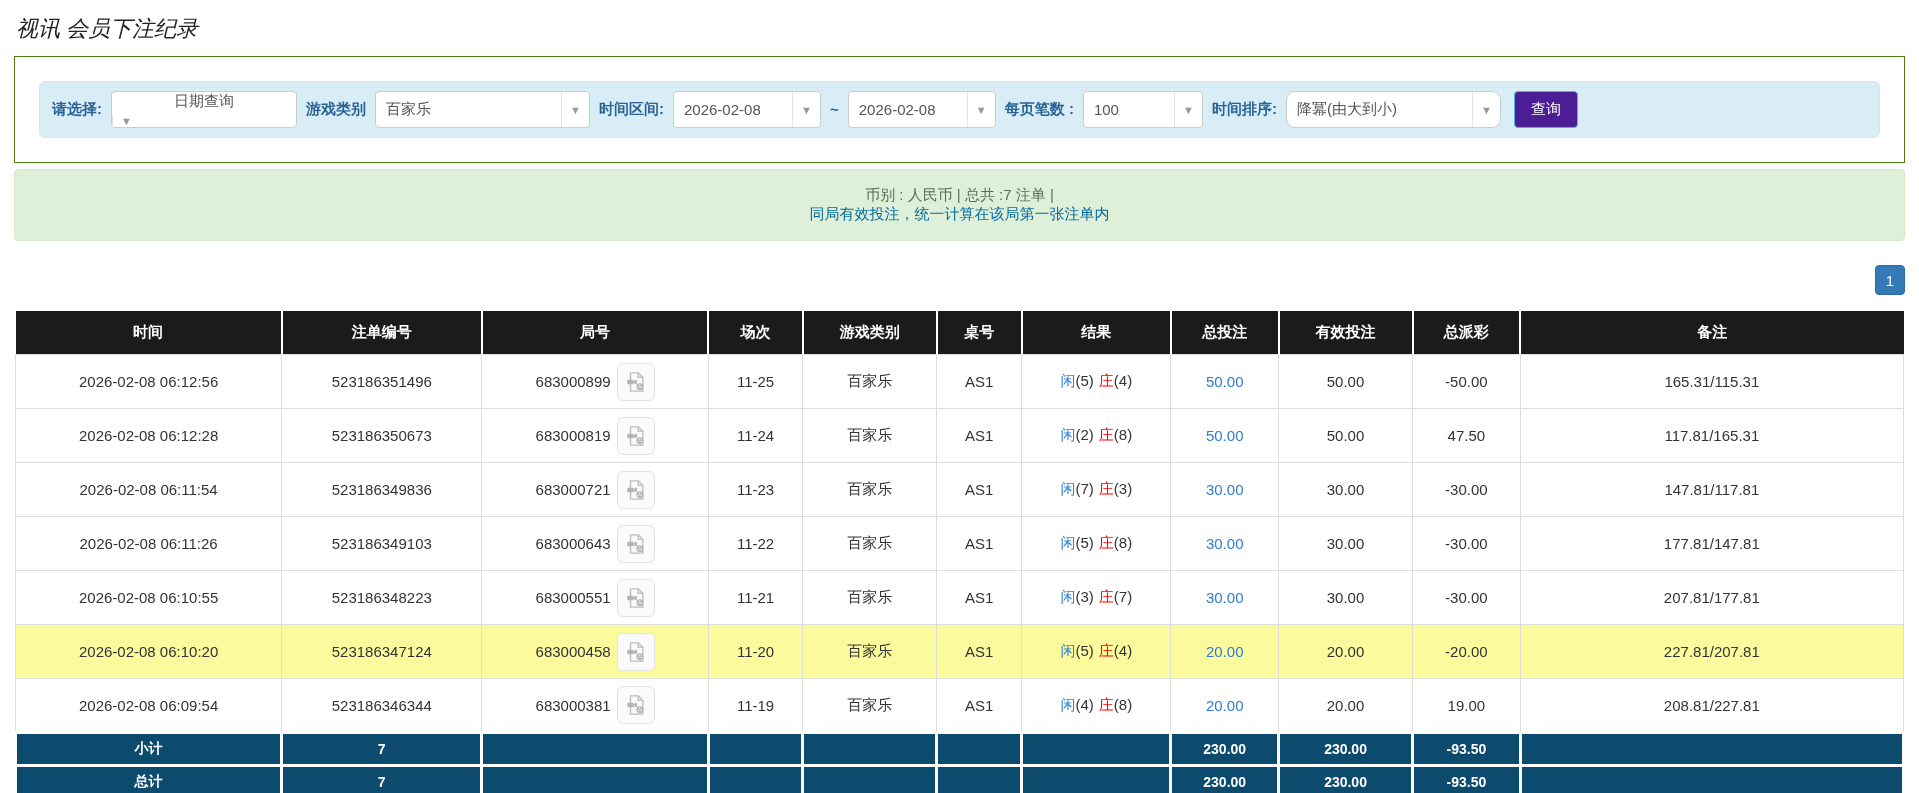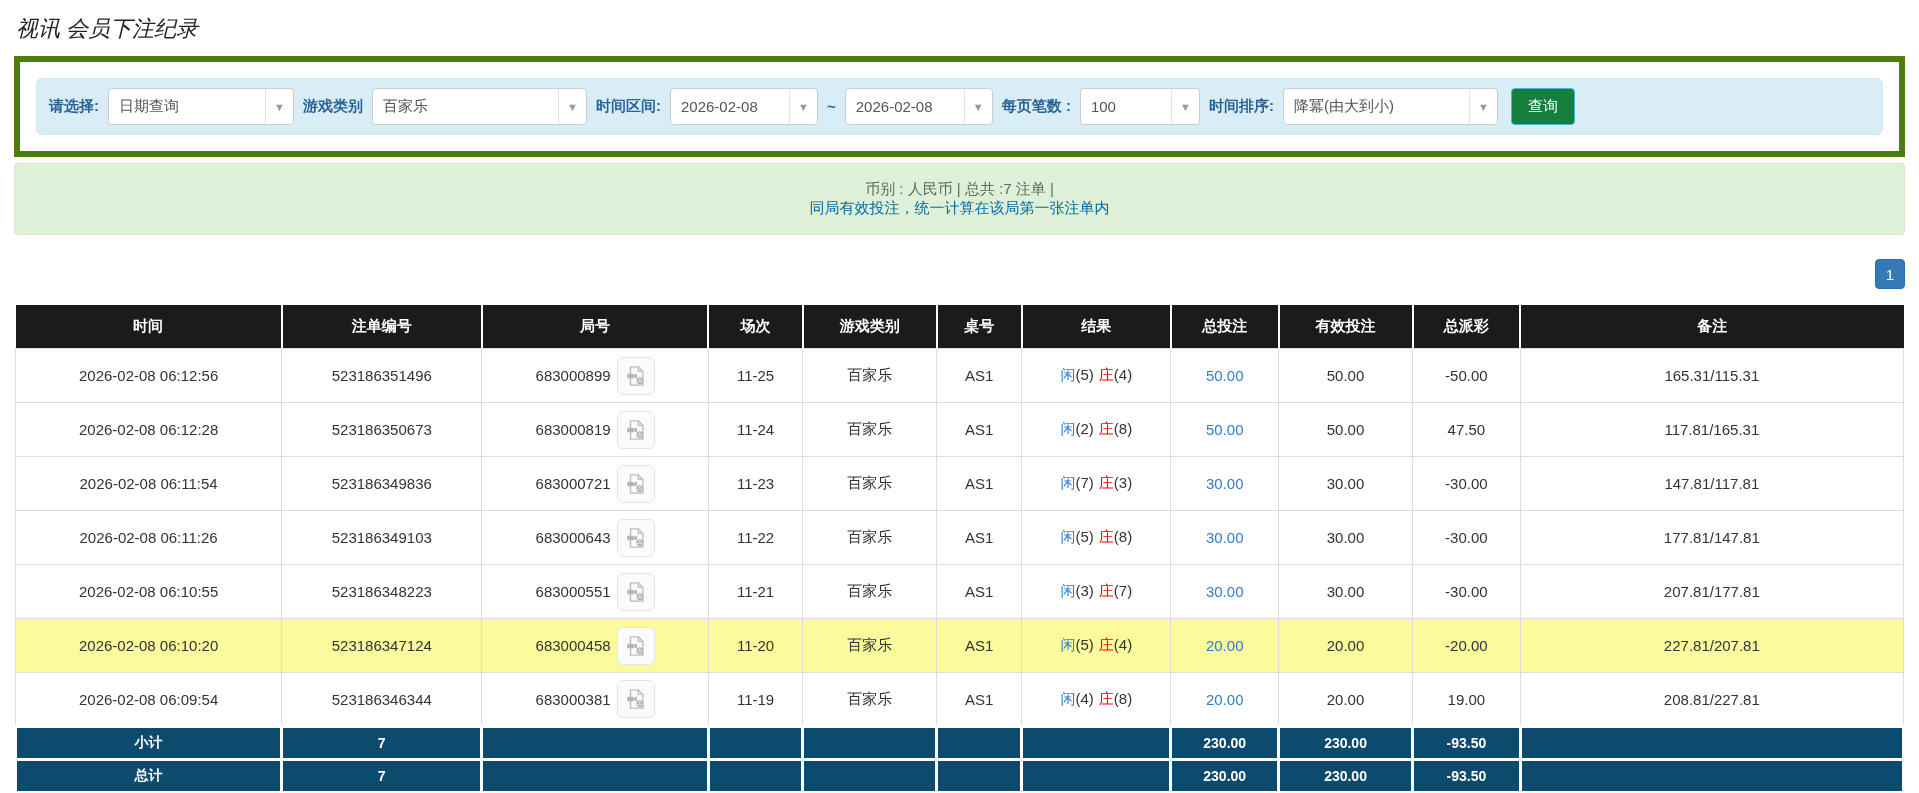--- a/index.html
+++ b/index.html
@@ -8,44 +8,44 @@
     width:1919px; height:793px; overflow:hidden;
     font-family:"Liberation Sans","DejaVu Sans",sans-serif;
     color:#333;
   }
   .page { padding:12px 14px 0 14px; }
 
   
   .page-title { font-size:22px; font-weight:400; color:#222; margin:2px 0 12px 2px;font-style:italic; }
 
   
-  .filter-panel { border:6px solid #4d7c0f; padding:16px; background:#fff; }
+  .filter-panel { border:1px solid #4d7c0f; padding:24px; background:#fff; }
   .filter-bar {
     background:#d9edf7; border:1px solid #cfe7f3; border-radius:6px;
     display:flex; align-items:center; padding:9px 12px; gap:9px;
   }
   .f-label { color:#2a6496; font-weight:bold; font-size:15px; white-space:nowrap; }
   .tilde { color:#2a6496; font-weight:bold; font-size:15px; }
   .select {
     background:#fff; border:1px solid #cccccc; border-radius:4px; height:37px;
     display:flex; align-items:center; justify-content:space-between;
     font-size:15px; color:#555; cursor:pointer;
   }
   .select .select-value { padding:0 10px; white-space:nowrap; overflow:hidden; }
   .select .select-arrow {
     width:28px; align-self:stretch; display:flex; align-items:center; justify-content:center;
     border-left:1px solid #e3e3e3; color:#999; font-size:11px;
   }
-  .w-choice { width:186px; }
+  .w-choice { width:186px;flex-direction:column; }
   .w-game   { width:215px; }
   .w-date   { width:148px; }
   .w-size   { width:120px; }
-  .w-sort   { width:215px; }
+  .w-sort   { width:215px;border-radius:9px; }
   .search-btn {
-    background:#15803d; border:1px solid #46b8da; border-radius:4px; color:#fff;
+    background:#4c1d95; border:1px solid #46b8da; border-radius:4px; color:#fff;
     font-size:15px; padding:0 16px; height:37px; cursor:pointer; margin-left:4px;
     font-family:inherit;
   }
 
   
   .summary-bar {
     margin-top:6px; background:#dff0d8; border:1px solid #d6e9c6; border-radius:4px;
     padding:16px 14px; display:flex; justify-content:space-between; align-items:center;
     font-size:15px;
     flex-direction:column;

